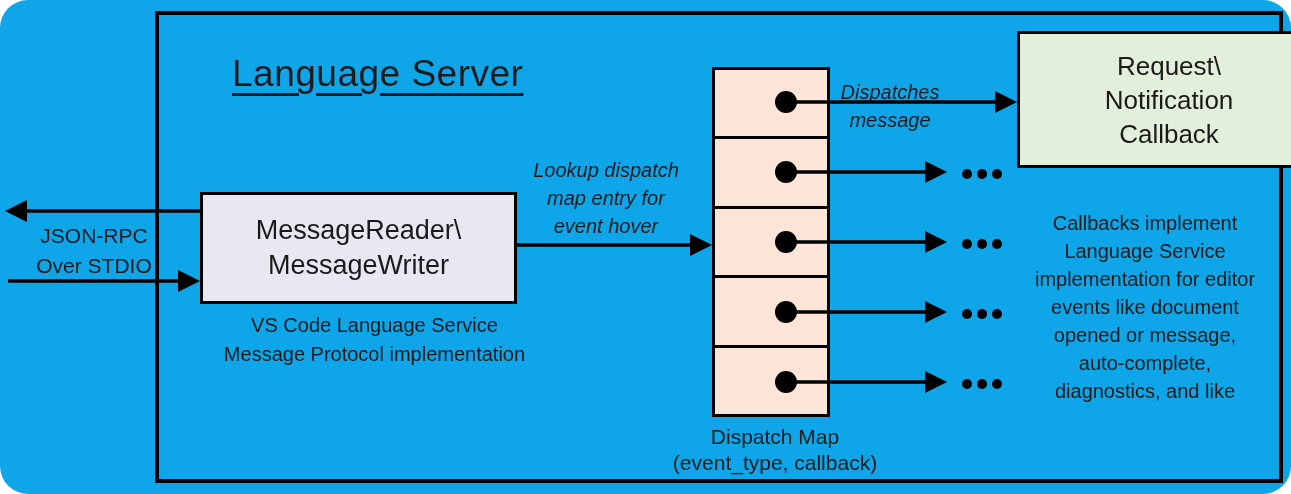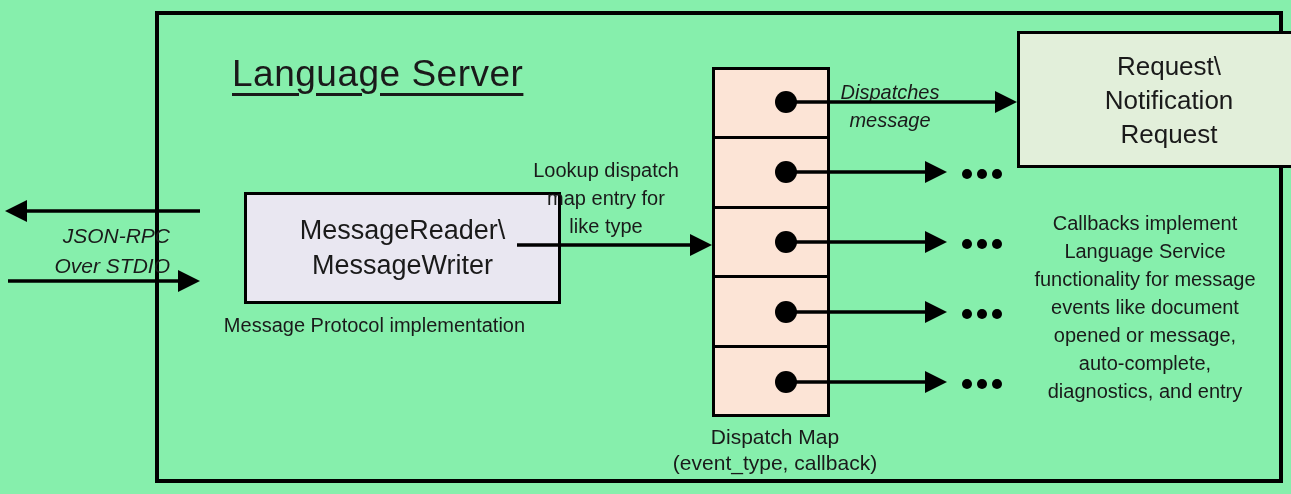--- a/index.html
+++ b/index.html
@@ -1,22 +1,23 @@
 <!DOCTYPE html>
 <html><head>
 <meta charset="utf-8">
 <style>
   * { margin: 0; padding: 0; box-sizing: border-box; }
   body { background: #ffffff; font-family: "Liberation Sans", sans-serif; color: #1a1a1a; }
   .canvas {
     position: relative;
     width: 1291px;
     height: 494px;
-    background: #86efac;
+    background: #0ea5e9;
     overflow: hidden;
+    border-radius: 28px;
   }
   .outer-box {
     position: absolute;
     left: 155px; top: 11px;
     width: 1128px; height: 472px;
     border: 4px solid #000;
     background: transparent;
   }
   .title {
     position: absolute;
@@ -30,42 +31,41 @@
   .reader-box {
     position: absolute;
     left: 200px; top: 192px;
     width: 317px; height: 112px;
     background: #e9e7f1;
     border: 3px solid #000;
     display: flex; flex-direction: column;
     align-items: center; justify-content: center;
     font-size: 27px; line-height: 35px;
     text-align: center;
-    margin-left: 44px;
   }
   .reader-caption {
     position: absolute;
     left: 182px; top: 311px;
     width: 385px;
     text-align: center;
     font-size: 20px; line-height: 29px;
   }
   .stdio-label {
     position: absolute;
     left: 18px; top: 221px;
     width: 152px;
-    text-align: right;
-    font-style: italic;
+    text-align: center;
     font-size: 21px; line-height: 30px;
   }
   .lookup-label {
     position: absolute;
     left: 516px; top: 156px;
     width: 180px;
     text-align: center;
+    font-style: italic;
     font-size: 20px; line-height: 28px;
   }
   .dispatches-label {
     position: absolute;
     left: 822px; top: 42px;
     width: 136px;
     text-align: center;
     font-style: italic;
     font-size: 20px; line-height: 28px; margin-top: 36px;
   }
@@ -126,27 +126,28 @@
   <div class="stdio-label">
     <div>JSON-RPC</div>
     <div>Over STDIO</div>
   </div>
 
   <div class="reader-box">
     <div>MessageReader\</div>
     <div>MessageWriter</div>
   </div>
   <div class="reader-caption">
+    <div>VS Code Language Service</div>
     <div>Message Protocol implementation</div>
   </div>
 
   <div class="lookup-label">
     <div>Lookup dispatch</div>
     <div>map entry for</div>
-    <div>like type</div>
+    <div>event hover</div>
   </div>
 
   <div class="dispatches-label">
     <div>Dispatches</div>
     <div>message</div>
   </div>
 
   <div class="dispatch-map">
     <div class="dispatch-cell"></div>
     <div class="dispatch-cell"></div>
@@ -155,31 +156,31 @@
     <div class="dispatch-cell"></div>
   </div>
   <div class="map-caption">
     <div>Dispatch Map</div>
     <div>(event_type, callback)</div>
   </div>
 
   <div class="callback-box">
     <div>Request\</div>
     <div>Notification</div>
-    <div>Request</div>
+    <div>Callback</div>
   </div>
 
   <div class="callbacks-note">
     <div>Callbacks implement</div>
     <div>Language Service</div>
-    <div>functionality for message</div>
+    <div>implementation for editor</div>
     <div>events like document</div>
     <div>opened or message,</div>
     <div>auto-complete,</div>
-    <div>diagnostics, and entry</div>
+    <div>diagnostics, and like</div>
   </div>
 
   <svg class="arrow-layer" viewBox="0 0 1291 494" xmlns="http://www.w3.org/2000/svg">
 
     <g>
       <line x1="200" y1="211" x2="23" y2="211" stroke="#000" stroke-width="3.5"></line>
       <polygon points="5,211 27,200 27,222" fill="#000"></polygon>
     </g>
 
     <g>

